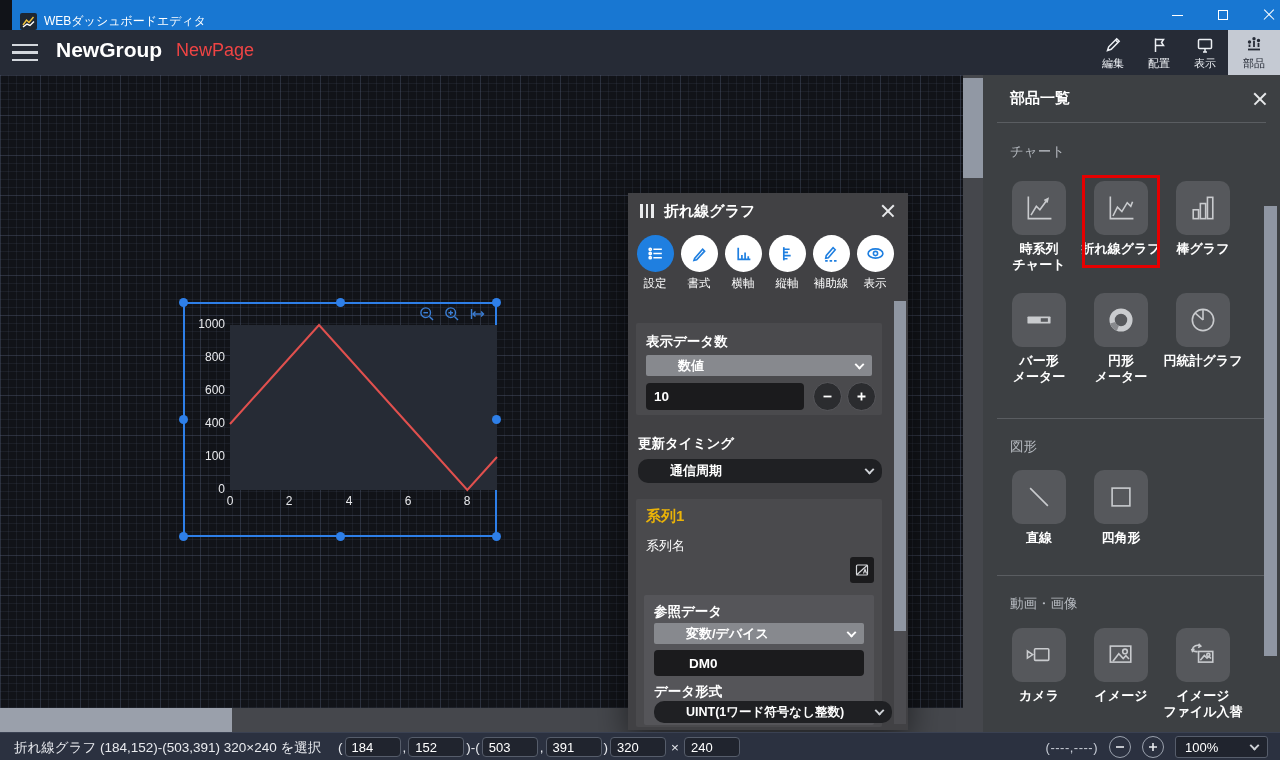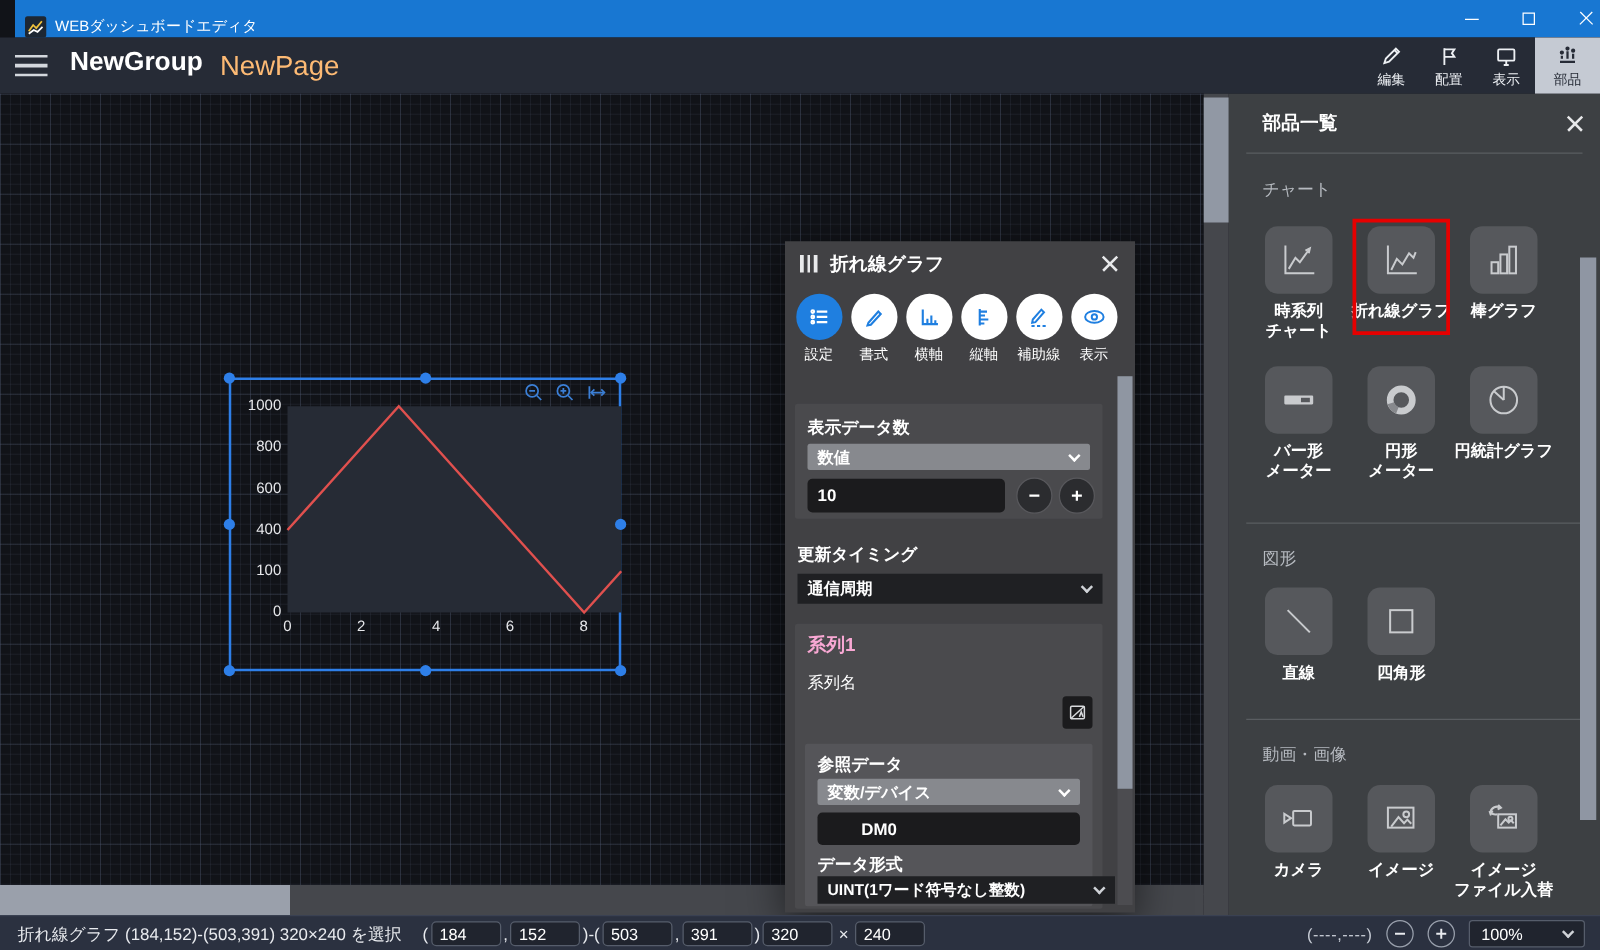--- a/index.html
+++ b/index.html
@@ -20,21 +20,21 @@
   .wm-close:before,.wm-close:after { content:""; position:absolute; left:-1px; top:5px;
     width:14px; height:1.4px; background:#fff; }
   .wm-close:before { transform:rotate(45deg); } .wm-close:after { transform:rotate(-45deg); }
 
   
   #toolbar { position:absolute; left:0; top:30px; width:1280px; height:45px; background:#262b36; }
   #hamburger { position:absolute; left:12px; top:14px; width:26px; height:17px;
     display:flex; flex-direction:column; justify-content:space-between; }
   #hamburger div { height:2.4px; background:#d3d7dd; }
   #group-name { position:absolute; left:56px; top:8px; font-size:21px; font-weight:bold; color:#ffffff; }
-  #page-name { position:absolute; left:176px; top:10px; font-size:22px; color:#fdba74; }
+  #page-name { position:absolute; left:176px; top:10px; font-size:18px; color:#ef4444; }
   #toolbar-actions { position:absolute; right:0; top:0; height:45px; display:flex; }
   .tb-btn { width:46px; height:45px; display:flex; flex-direction:column; align-items:center;
     justify-content:center; gap:1px; color:#eceff3; }
   .tb-btn svg { stroke:#eceff3; }
   .tb-btn span { font-size:11px; }
   .tb-btn.active { width:52px; background:#c5cad3; color:#262b36;justify-content:center; }
   .tb-btn.active svg { stroke:#262b36; }
 
   
   #main { position:absolute; left:0; top:75px; width:1280px; height:657px; }
@@ -78,23 +78,23 @@
     justify-content:space-between; }
   .dtab { width:42px; display:flex; flex-direction:column; align-items:center; }
   .dtab .circ { width:37px; height:37px; border-radius:50%; background:#ffffff;
     display:flex; align-items:center; justify-content:center; }
   .dtab .circ svg { stroke:#1f7fe0; }
   .dtab.active .circ { background:#1f7fe0; }
   .dtab.active .circ svg { stroke:#ffffff; }
   .dtab span { margin-top:4px; font-size:11.5px; color:#fff; white-space:nowrap; }
   .sec-box { position:absolute; background:#4a4a4d; border-radius:2px; }
   .dlg-label { font-size:13.5px; font-weight:bold; color:#fff; }
-  .drop { position:absolute; display:flex; align-items:center; }
+  .drop { position:absolute; display:flex; align-items:center;padding-left:24px; }
   .drop-light { background:#87898e; border-radius:2px; }
-  .drop-dark { background:#1f2023; border-radius:0; }
+  .drop-dark { background:#1f2023; border-radius:10px; }
   .drop span { font-size:13px; font-weight:bold; color:#fff; margin-left:8px; }
   .chev { position:absolute; right:9px; top:50%; width:7px; height:7px;
     border-right:2px solid #fff; border-bottom:2px solid #fff;
     transform:translateY(-70%) rotate(45deg); }
   .tfield { position:absolute; background:#1b1b1d; border-radius:4px; border:none;
     color:#fff; font-size:13.5px; font-weight:bold; padding:0 8px;
     font-family:"Liberation Sans","DejaVu Sans",sans-serif; }
   .stepper { position:absolute; width:29px; height:29px; border-radius:50%;
     background:#2b2c2f; border:1px solid #58585c; display:flex; align-items:center;
     justify-content:center; }
@@ -348,21 +348,21 @@
       </div>
     </div>
 
     <div class="dlg-label" style="position:absolute;left:10px;top:242px">更新タイミング</div>
     <div class="drop drop-dark" style="left:10px;top:266px;width:244px;height:24px">
       <span>通信周期</span>
       <div class="chev" style="border-color:#cfd2d7"></div>
     </div>
 
     <div class="sec-box" style="left:8px;top:306px;width:246px;height:228px">
-      <div style="position:absolute;left:10px;top:8px;font-size:15px;font-weight:bold;color:#f9a8d4">系列1</div>
+      <div style="position:absolute;left:10px;top:8px;font-size:15px;font-weight:bold;color:#eab308">系列1</div>
       <div class="dlg-label" style="position:absolute;left:10px;top:38px;font-weight:normal;font-size:13px">系列名</div>
       <div style="position:absolute;left:214px;top:58px;width:24px;height:26px;background:#1b1b1d;border-radius:3px;display:flex;align-items:center;justify-content:center">
         <svg width="16" height="16" viewBox="0 0 16 16" fill="none" stroke="#d8dadd" stroke-width="1.2">
           <rect x="2.5" y="3" width="11" height="10" rx="1"></rect>
             <path d="M2.5 13 L13.5 3"></path>
             <path d="M9.5 11.5 L11 7.5 L12.5 11.5"></path>
         </svg>
       </div>
 
       <div style="position:absolute;left:8px;top:96px;width:230px;height:130px;background:#555559;border-radius:2px">

